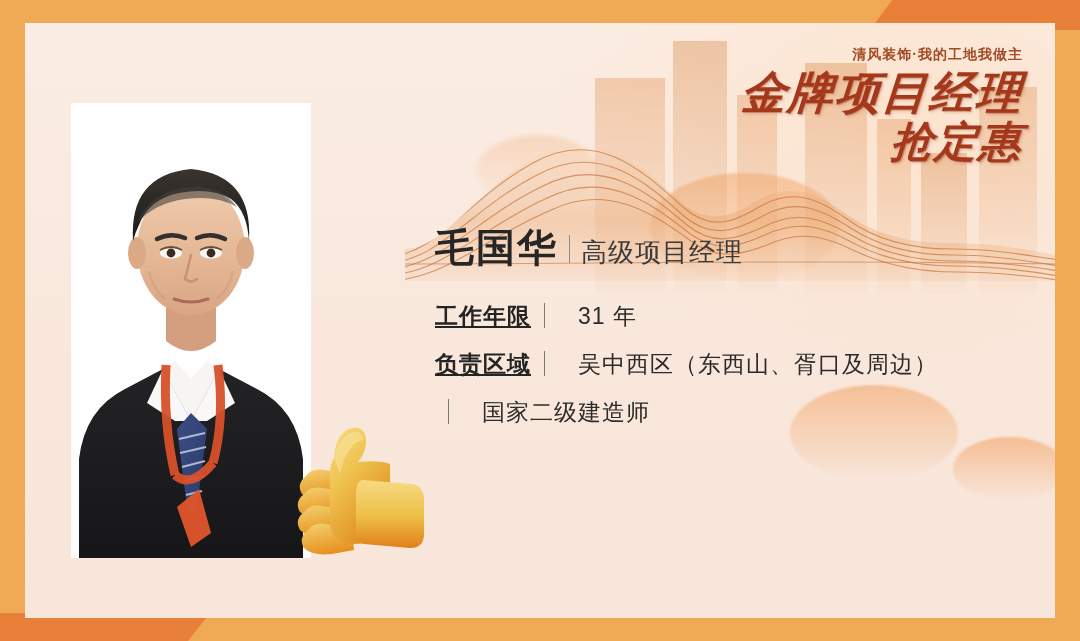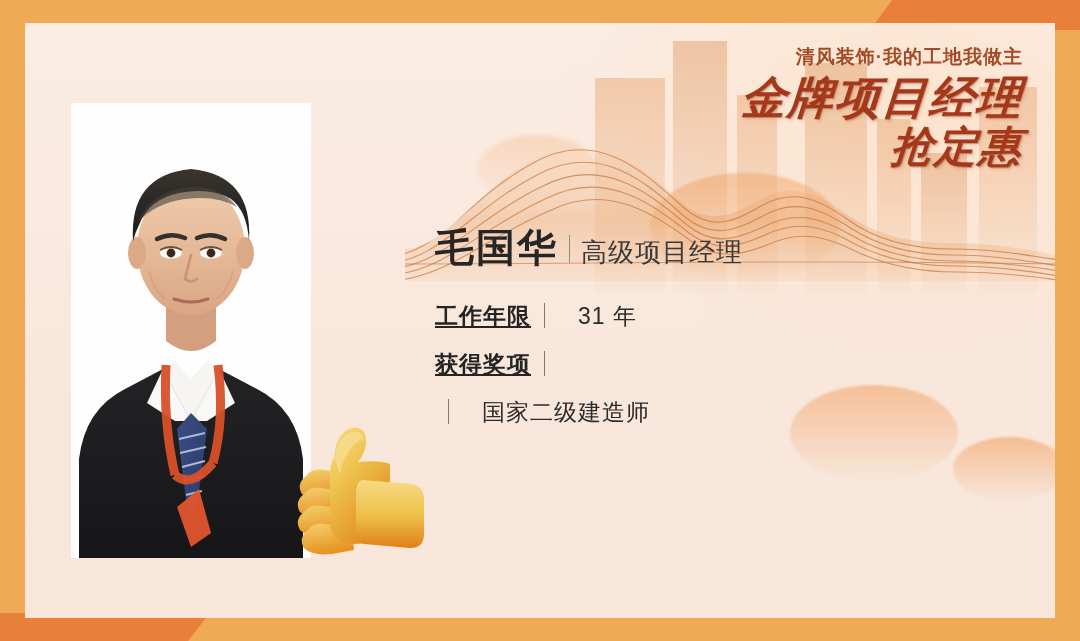--- a/index.html
+++ b/index.html
@@ -116,21 +116,21 @@
 
   
   .headline {
     position: absolute;
     right: 32px;
     top: 24px;
     text-align: right;
     line-height: 1;
   }
   .kicker {
-    font-size: 19px;
+    font-size: 14px;
     letter-spacing: 1px;
     color: #A34B26;
     font-weight: 700;
     white-space: nowrap;
   }
   .brush-line {
     margin-top: 9px;
     font-family: "DejaVu Serif", "Liberation Serif", serif;
     font-weight: 700;
     font-size: 45px;
@@ -420,22 +420,23 @@
         <span class="title-role">高级项目经理</span>
       </div>
 
       <div class="row">
         <span class="row-label">工作年限</span>
         <span class="row-bar"></span>
         <span class="row-value">31 年</span>
       </div>
 
       <div class="row">
-        <span class="row-label">获得奖项</span>
+        <span class="row-label">负责区域</span>
         <span class="row-bar"></span>
+        <span class="row-value">吴中西区（东西山、胥口及周边）</span>
       </div>
 
       <div class="row">
         <span class="row-bar"></span>
         <span class="row-value">
           <span>国家二级建造师</span>
         </span>
       </div>
 
     </div>

